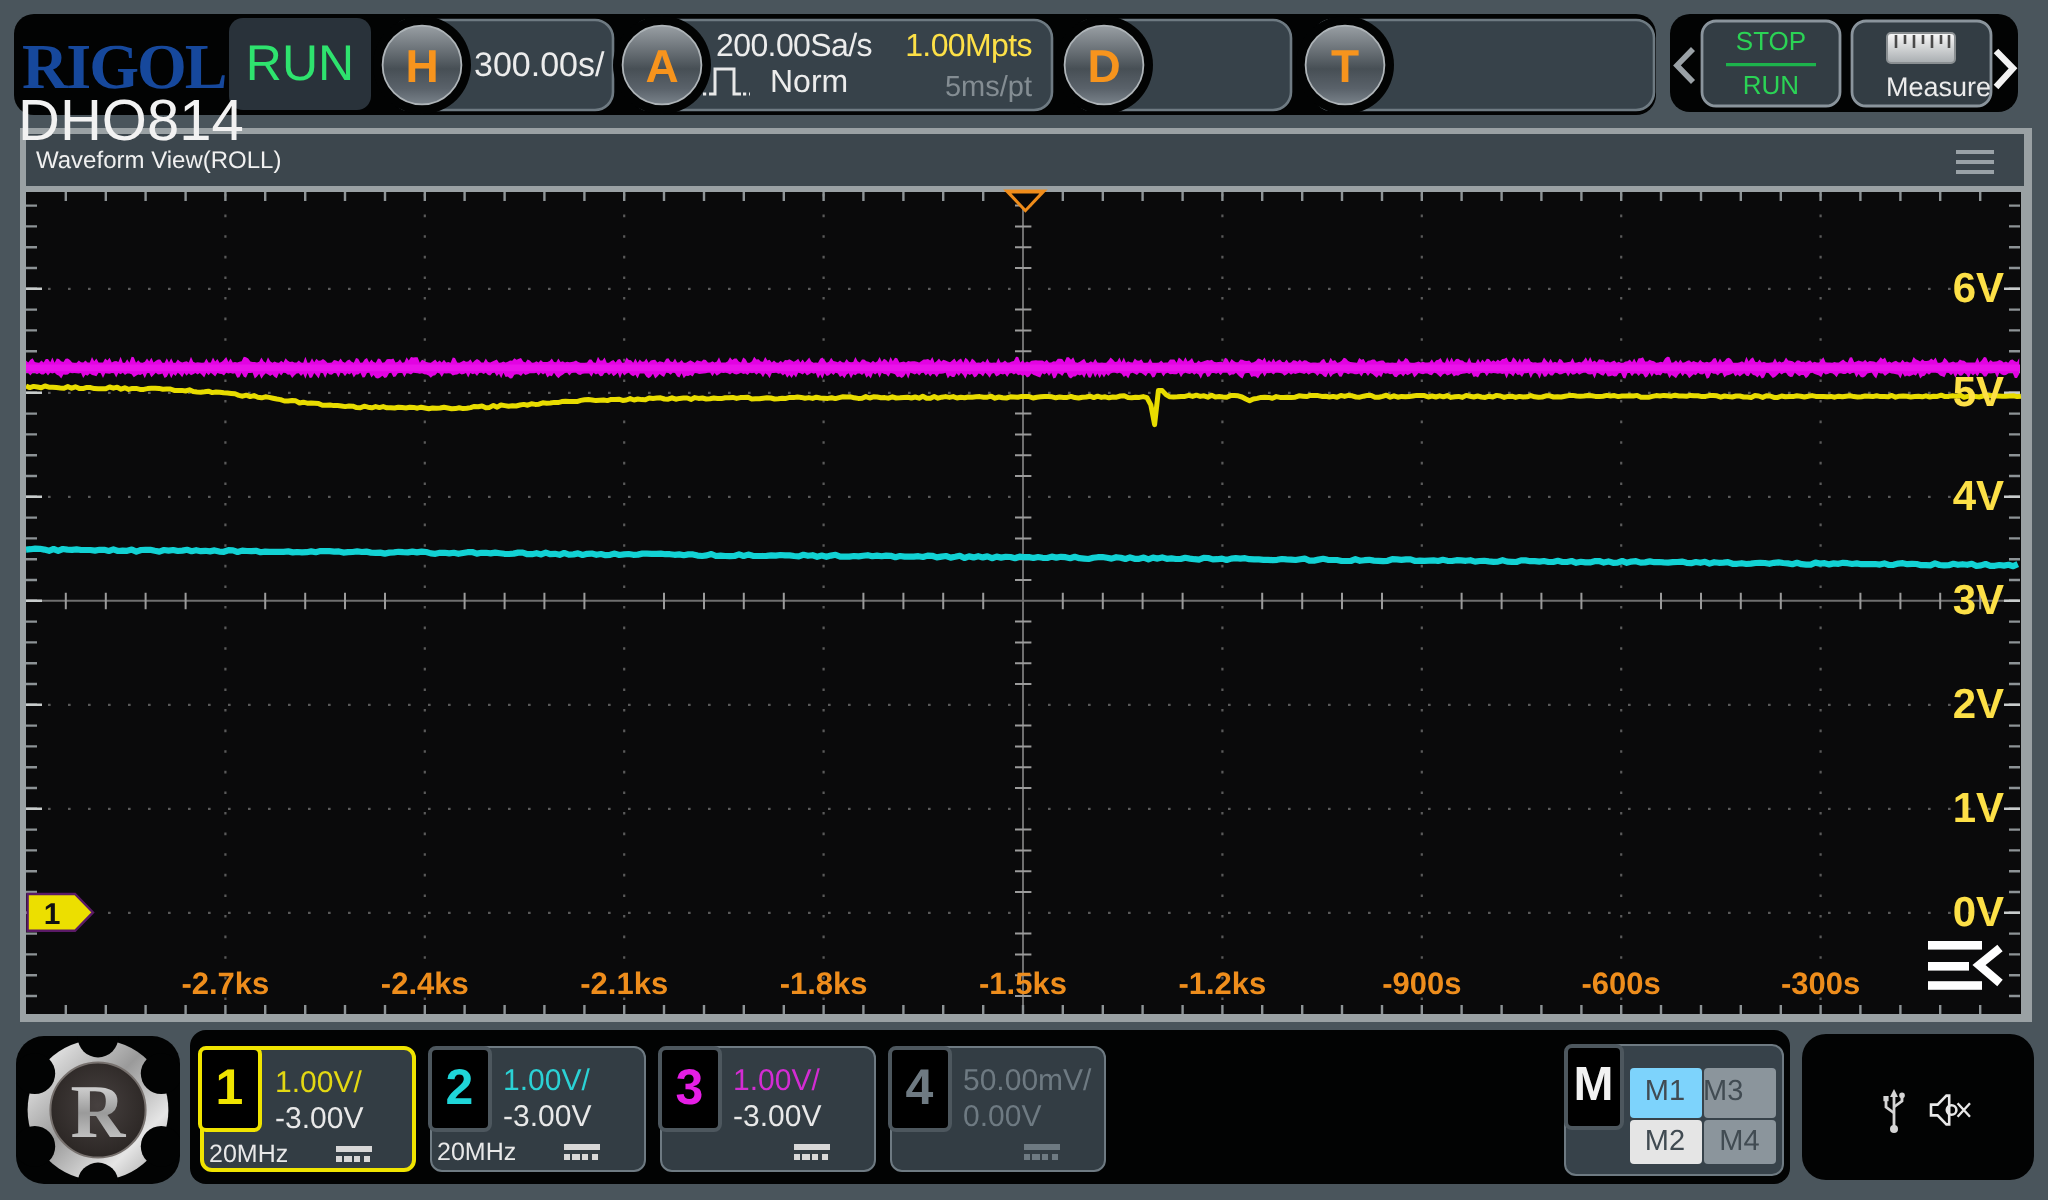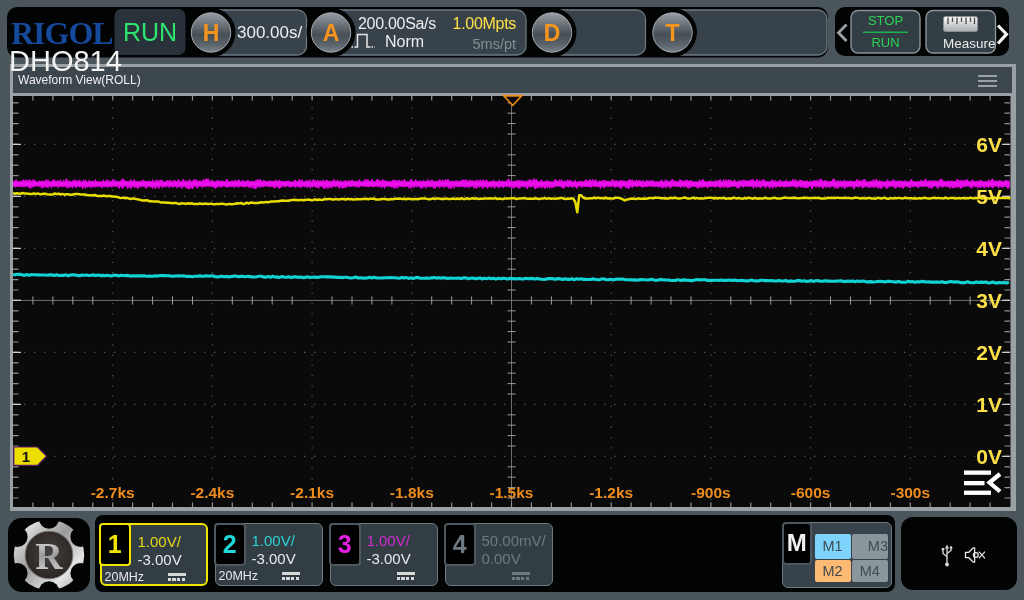--- a/index.html
+++ b/index.html
@@ -222,22 +222,22 @@
         <div style="position:absolute;left:0;top:5px;width:3.2px;height:2.6px;background:#6e7a82"></div>
         <div style="position:absolute;left:4.9px;top:5px;width:3.2px;height:2.6px;background:#6e7a82"></div>
         <div style="position:absolute;left:9.8px;top:5px;width:3.2px;height:2.6px;background:#6e7a82"></div>
         <div style="position:absolute;left:14.7px;top:5px;width:3.3px;height:2.6px;background:#6e7a82"></div>
       </div>
     </div>
 
 <div class="abs" style="left:782px;top:522px;width:110px;height:66px;border:1.5px solid #6e7a82;border-radius:6px;background:#37424a;box-sizing:border-box">
 <div style="position:absolute;left:-1.5px;top:-1.5px;width:30.5px;height:43px;background:#000;border:2.5px solid #4d575e;border-radius:4px;box-sizing:border-box;text-align:center;font-size:24px;font-weight:bold;line-height:38px;color:#f2f2f2">M</div>
 <div style="position:absolute;left:31.5px;top:10.5px;width:36px;height:25px;background:#7dd3fc;border-radius:2px;text-align:center;font-size:14.5px;line-height:25px;color:#414b52">M1</div>
-<div style="position:absolute;left:68.5px;top:10.5px;width:36.5px;height:25px;background:#8b959c;border-radius:2px;text-align:right;font-size:14.5px;line-height:25px;color:#414b52">M3</div>
-<div style="position:absolute;left:31.5px;top:36.5px;width:36px;height:22.5px;background:#fdba74;border-radius:2px;text-align:center;font-size:14.5px;line-height:22.5px;color:#414b52">M2</div>
+<div style="position:absolute;left:68.5px;top:10.5px;width:36.5px;height:25px;background:#8b959c;border-radius:2px;text-align:left;font-size:14.5px;line-height:25px;color:#414b52">M3</div>
+<div style="position:absolute;left:31.5px;top:36.5px;width:36px;height:22.5px;background:#e5e5e5;border-radius:2px;text-align:center;font-size:14.5px;line-height:22.5px;color:#414b52">M2</div>
 <div style="position:absolute;left:68.5px;top:36.5px;width:36.5px;height:22.5px;background:#8b959c;border-radius:2px;text-align:center;font-size:14.5px;line-height:22.5px;color:#414b52">M4</div>
 </div>
 
 <svg class="abs" style="left:930px;top:535px" width="70" height="40" viewBox="0 0 70 40">
 <g stroke="#d5d5d5" stroke-width="1.4" fill="none">
 <path d="M17 28 V12"></path>
 <path d="M15 13.5 L17 9.5 L19 13.5" fill="#d5d5d5" stroke="none"></path>
 <path d="M17 21.5 L13 18.5 V15.5"></path>
 <rect x="11.7" y="13" width="2.6" height="2.6" fill="#d5d5d5" stroke="none"></rect>
 <path d="M17 18.5 L21 15.5 V14"></path>

